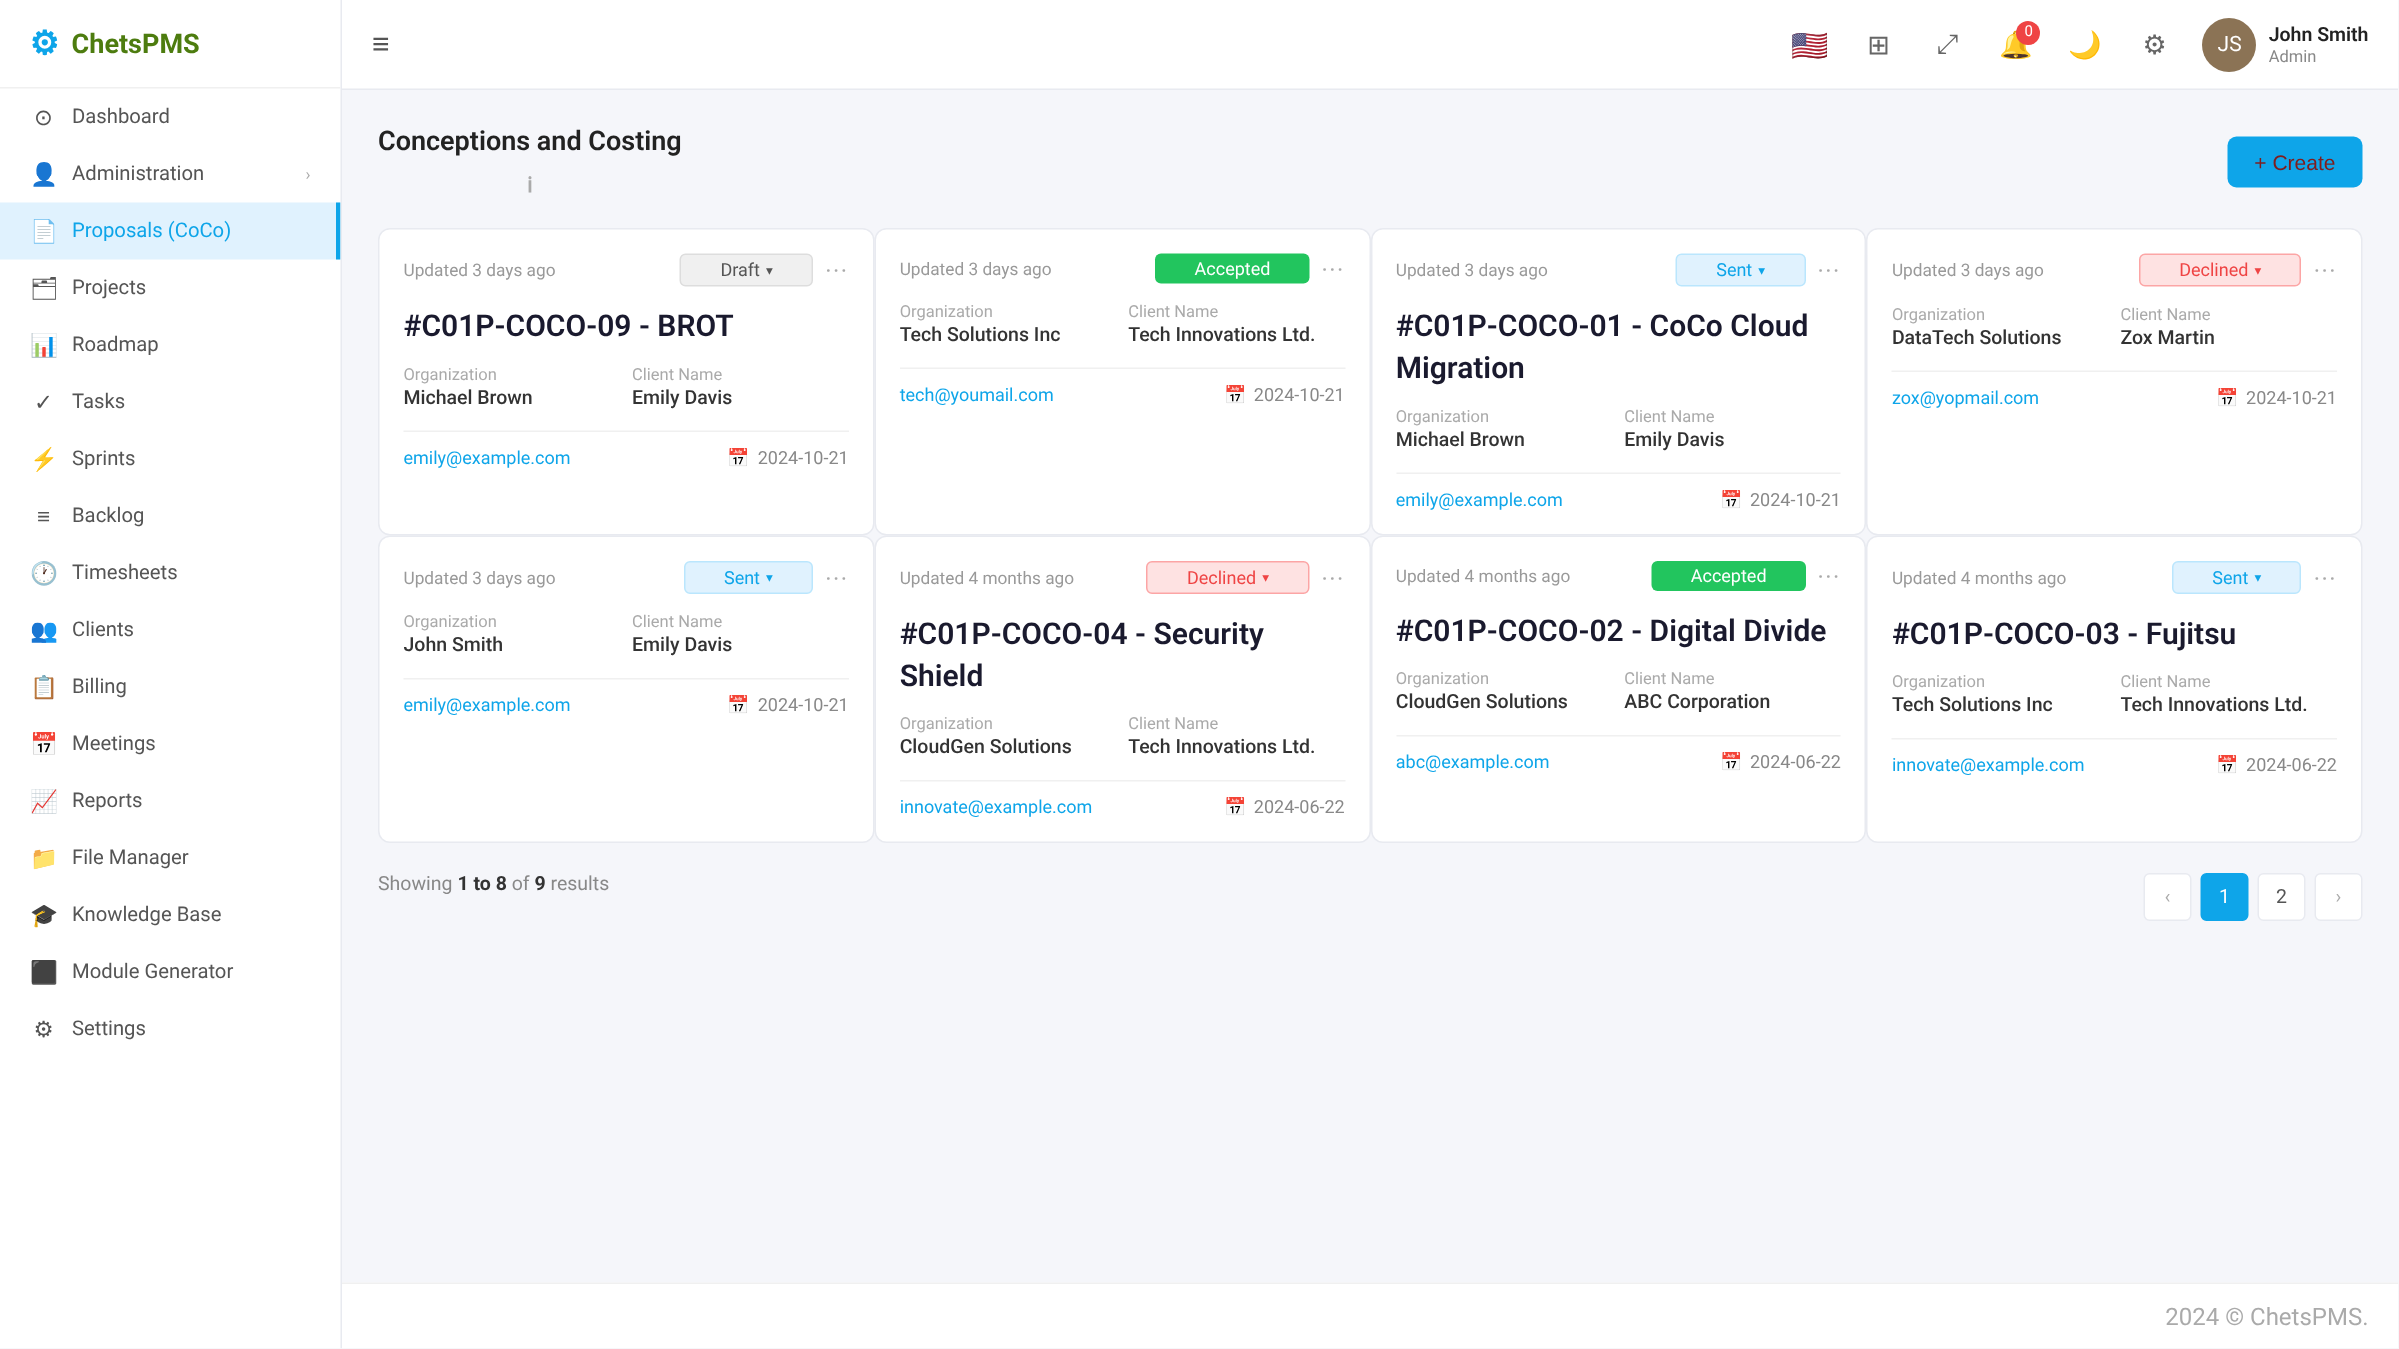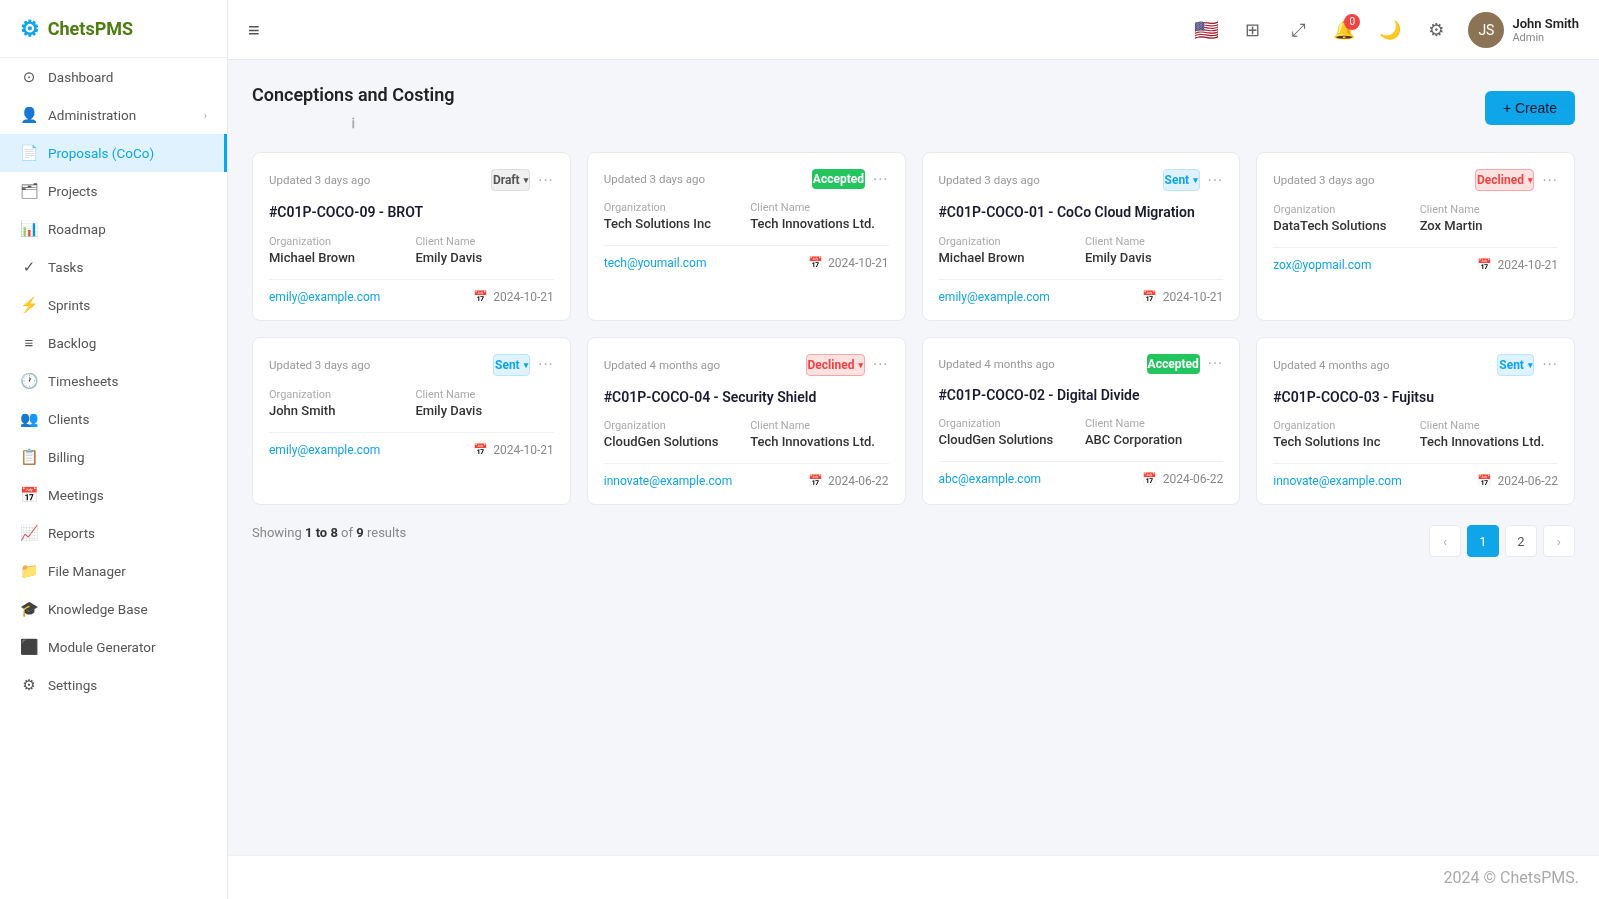--- a/index.html
+++ b/index.html
@@ -30,36 +30,36 @@
     .user-info { display: flex; align-items: center; gap: 8px; cursor: pointer; }
     .user-avatar { width: 36px; height: 36px; border-radius: 50%; background: #ccc; overflow: hidden; display: flex; align-items: center; justify-content: center; font-size: 14px; color: #fff; background: #8b7355; }
     .user-name { font-size: 13px; font-weight: 600; color: #222; }
     .user-role { font-size: 11px; color: #888; }
 
     
     .content { flex: 1; overflow-y: auto; padding: 24px; }
     .page-header { display: flex; align-items: center; justify-content: space-between; margin-bottom: 20px; }
     .page-title { font-size: 18px; font-weight: 600; color: #222; display: flex; align-items: center; gap: 8px; flex-direction: column; }
     .page-title .info-icon { color: #aaa; font-size: 14px; cursor: pointer; }
-    .create-btn { background: #0ea5e9; color: #0f172a; border: none; padding: 9px 18px; border-radius: 6px; font-size: 14px; font-weight: 500; cursor: pointer; display: flex; align-items: center; gap: 6px; }
-
-    
-    .cards-grid { display: grid; grid-template-columns: repeat(4, 1fr); gap: 16px; }
+    .create-btn { background: #0ea5e9; color: #7f1d1d; border: none; padding: 9px 18px; border-radius: 6px; font-size: 14px; font-weight: 500; cursor: pointer; display: flex; align-items: center; gap: 6px; }
+
+    
+    .cards-grid { display: grid; grid-template-columns: repeat(4, 1fr); }
     .card { background: #fff; border-radius: 8px; border: 1px solid #e8eaf0; padding: 16px; display: flex; flex-direction: column; gap: 12px; }
     .card-header { display: flex; align-items: center; justify-content: space-between; }
     .card-meta { font-size: 11.5px; color: #999; }
     .card-header-right { display: flex; align-items: center; gap: 8px; }
-    .status-badge { padding: 3px 1px; border-radius: 4px; font-size: 12px; font-weight: 700; display: flex; align-items: center; gap: 4px; cursor: pointer; }
+    .status-badge { padding: 3px 26px; border-radius: 4px; font-size: 12px; font-weight: 400; display: flex; align-items: center; gap: 4px; cursor: pointer; }
     .status-badge .chevron { font-size: 9px; }
     .status-draft { background: #f0f0f0; color: #555; border: 1px solid #ddd; }
     .status-accepted { background: #22c55e; color: #fff; }
     .status-sent { background: #e0f2fe; color: #0ea5e9; border: 1px solid #bae6fd; }
     .status-declined { background: #fee2e2; color: #ef4444; border: 1px solid #fca5a5; }
     .card-dots { color: #aaa; cursor: pointer; font-size: 16px; letter-spacing: 1px; }
-    .card-title { font-size: 14px; font-weight: 600; color: #1a1a2e; line-height: 1.4; }
+    .card-title { font-size: 20px; font-weight: 600; color: #1a1a2e; line-height: 1.4; }
     .card-fields { display: grid; grid-template-columns: 1fr 1fr; gap: 8px; }
     .field-label { font-size: 11px; color: #aaa; margin-bottom: 2px; }
     .field-value { font-size: 13px; color: #333; font-weight: 500; }
     .card-footer { display: flex; align-items: center; justify-content: space-between; border-top: 1px solid #f0f0f0; padding-top: 10px; margin-top: 2px; }
     .card-email { font-size: 12px; color: #0ea5e9; text-decoration: none; }
     .card-date { font-size: 12px; color: #888; display: flex; align-items: center; gap: 5px; }
 
     
     .pagination-area { display: flex; justify-content: space-between; margin-top: 20px; }
     .showing-text { font-size: 13px; color: #888; }

